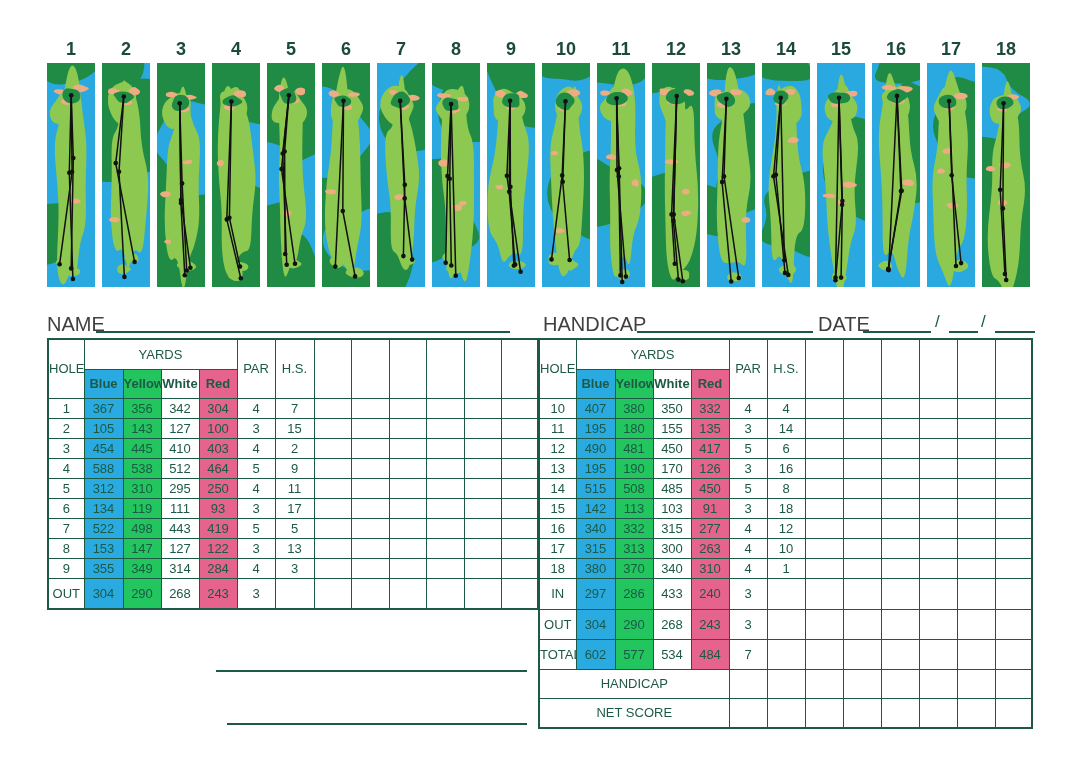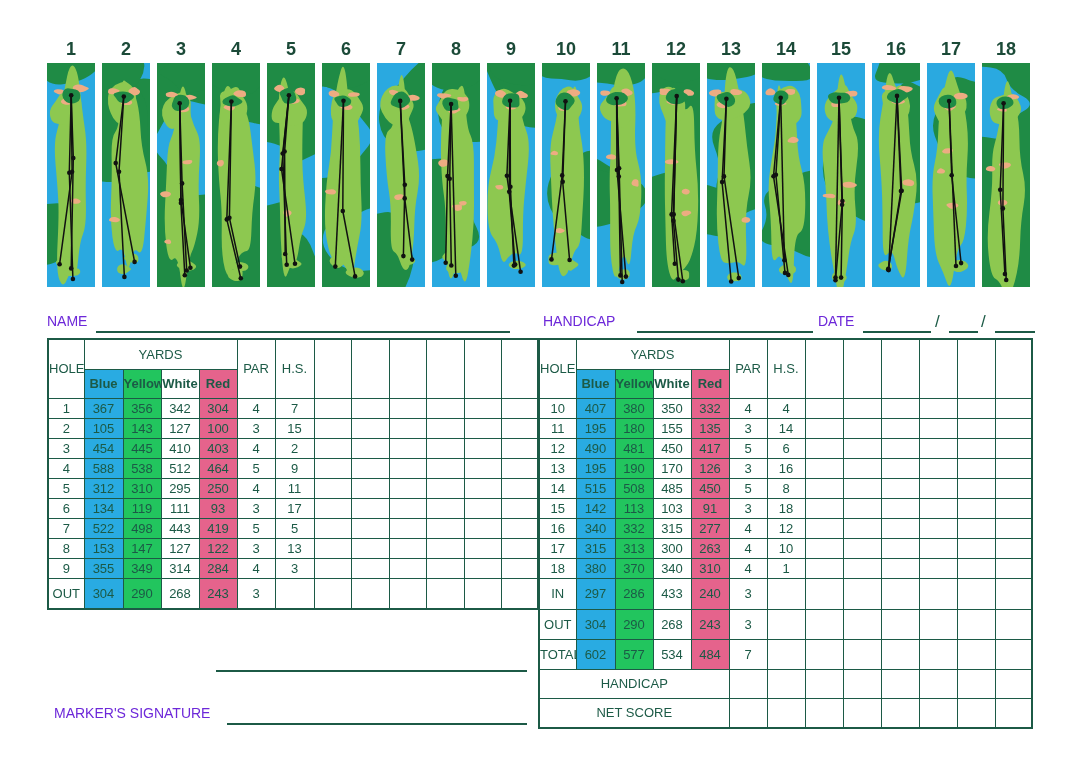--- a/index.html
+++ b/index.html
@@ -5,21 +5,21 @@
   html,body{margin:0;padding:0;background:#fff;}
   .page{position:relative;width:1080px;height:770px;background:#ffffff;
         font-family:"Liberation Sans",sans-serif;overflow:hidden;}
   
   .maps{position:absolute;left:47px;top:38px;display:flex;gap:7px;}
   .hole-col{width:48px;}
   .hole-num{display:block;text-align:center;font-weight:bold;font-size:18px;
             color:#1b4a38;line-height:22px;}
   .hole-col svg{display:block;margin-top:3px;}
   
-  .lbl{position:absolute;color:#6d28d9;font-size:14px;white-space:nowrap;}
+  .lbl{position:absolute;color:#404040;font-size:20px;white-space:nowrap;}
   .wline{position:absolute;height:16px;border-bottom:2px solid #1c5a46;}
   .slash{position:absolute;color:#1c5a46;font-size:17px;}
   
   table.sc{border-collapse:collapse;table-layout:fixed;position:absolute;
            border:2px solid #1c5a46;background:#fff;}
   table.sc td{border:1px solid #1c5a46;padding:0;margin:0;text-align:center;
               vertical-align:middle;color:#1c5a46;font-size:13px;
               overflow:hidden;white-space:nowrap;}
   td.th{font-size:15px;}
   td.hole-th{text-align:left;padding-left:3px;font-size:15px;}
@@ -932,15 +932,14 @@
           <td></td>
           <td></td>
           <td></td>
           <td></td>
         </tr>
       </tbody>
     </table>
 
   <div class="wline" style="left:216px;top:654px;width:311px;"></div>
 
-  <span class="lbl" style="left:54px;top:705px;">MARKER'S SIGNATURE</span>
   <div class="wline" style="left:227px;top:707px;width:300px;"></div>
 </div>
 
 </body></html>

